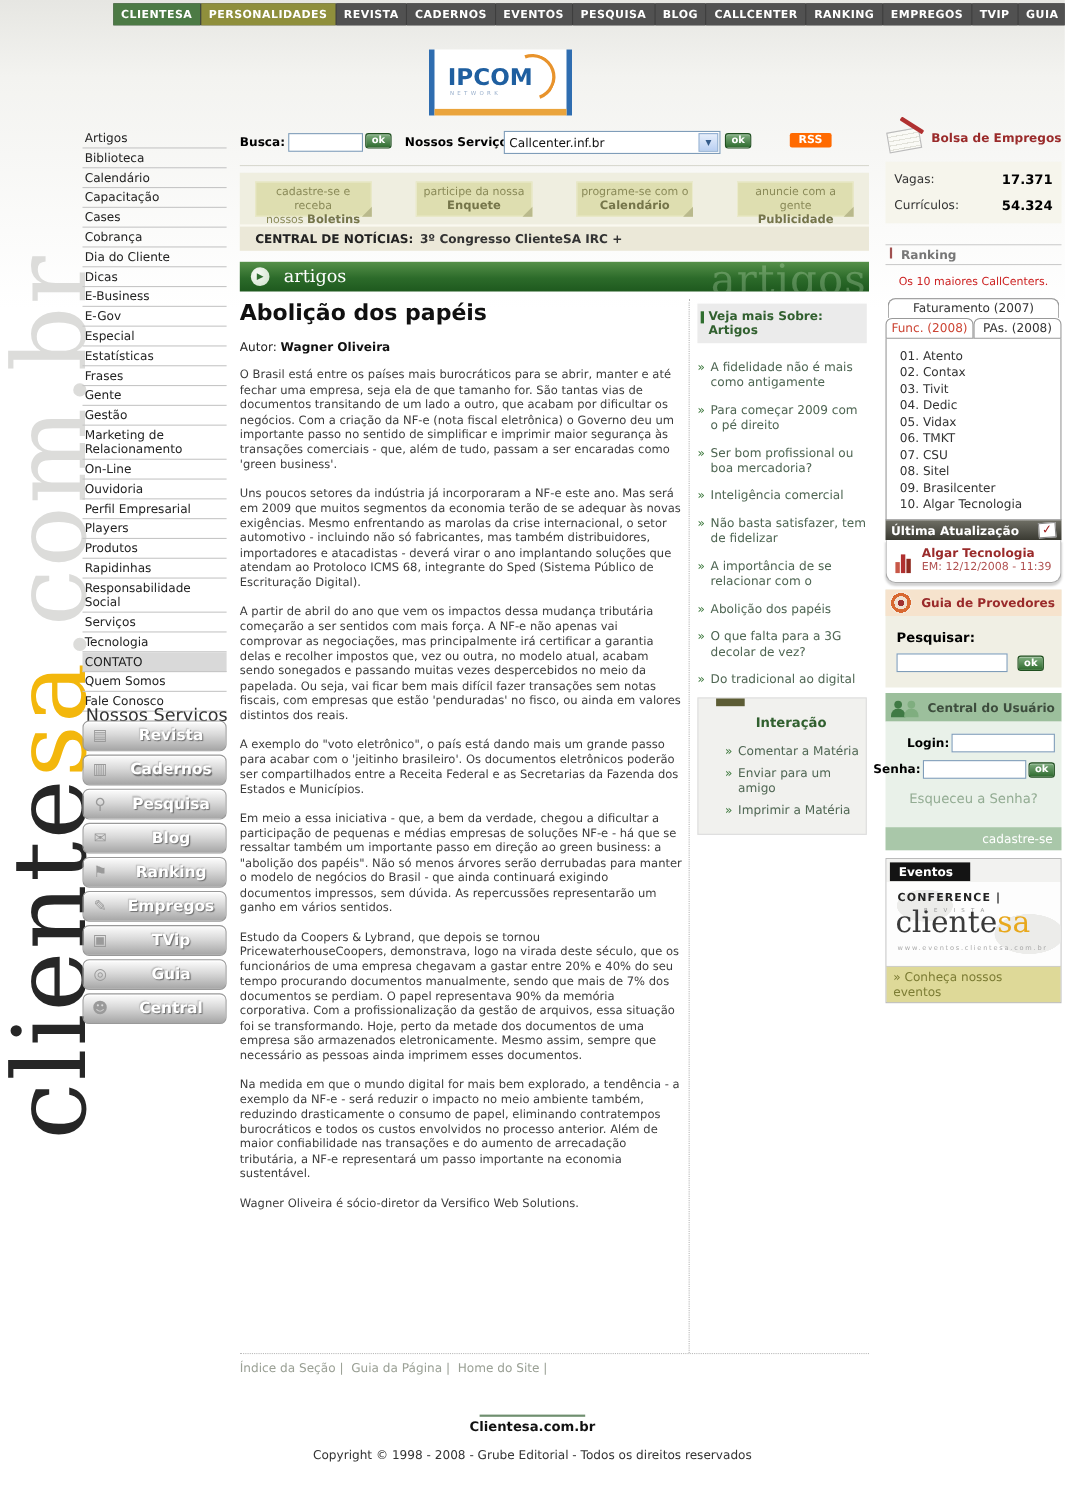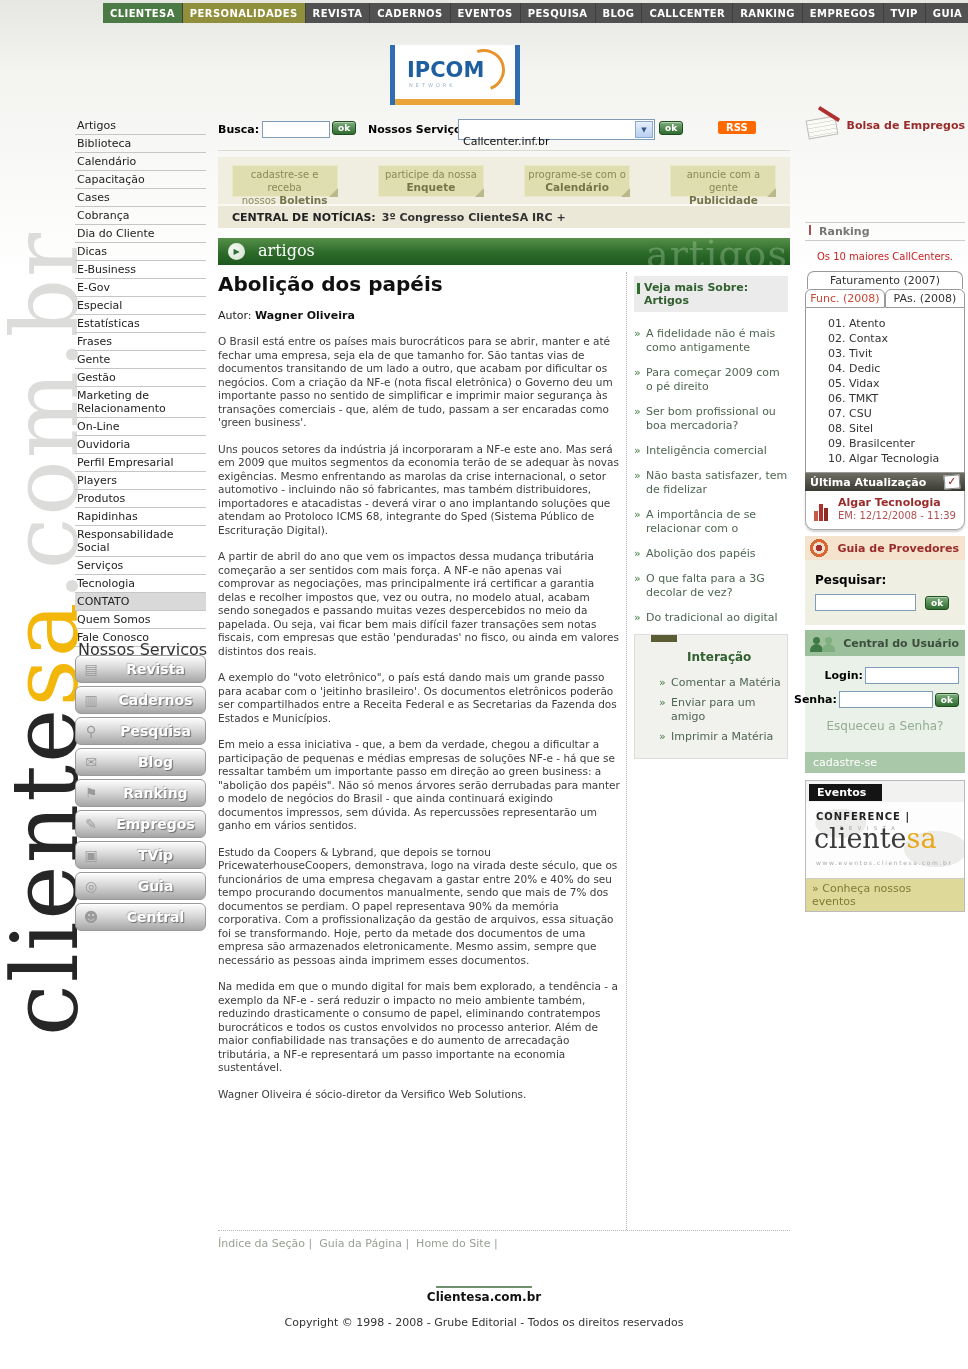--- a/index.html
+++ b/index.html
@@ -47,21 +47,21 @@
   .searchrow{position:absolute;left:218px;top:119px;width:572px;height:24px;font-size:11px;z-index:2;}
   .busca-label{position:absolute;left:0;top:4px;font-weight:bold;color:#000;}
   .tin{border:1px solid #7f9db9;height:15px;font-size:11px;padding:0 2px;background:#fff;}
   .busca-in{position:absolute;left:44px;top:2px;width:62px;}
   .okbtn{display:inline-block;background:linear-gradient(180deg,#7fae7f,#2f6b2f);border:1px solid #1f4f1f;
          border-radius:3px;color:#fff;font-size:9px;font-weight:bold;padding:1px 5px;cursor:pointer;
          box-shadow:inset 0 1px 0 rgba(255,255,255,.4);}
   .ok1{position:absolute;left:114px;top:2px;}
   .serv-label{position:absolute;left:150px;top:4px;font-weight:bold;color:#000;}
   .dd{position:absolute;left:240px;top:0;width:195px;height:19px;border:1px solid #7f9db9;background:#fff;cursor:pointer;}
-  .dd-text{position:absolute;left:4px;top:15px;font-size:11px;color:#111;}
+  .dd-text{position:absolute;left:4px;top:4px;font-size:11px;color:#111;}
   .dd-btn{position:absolute;right:1px;top:1px;bottom:1px;width:16px;
           background:linear-gradient(180deg,#e6eefb,#b9cff2);border:1px solid 8aaad0;border:1px solid #8aaad0;
           display:flex;align-items:center;justify-content:center;font-size:7px;color:#335a8a;}
   .ok2{position:absolute;left:441px;top:2px;}
   .rss{position:absolute;left:500px;top:2px;background:#ff6a00;color:#fff;font-weight:bold;font-size:10px;
        padding:1px 8px;border-radius:2px;cursor:pointer;}
 
   .hr1{position:absolute;left:218px;top:150px;width:572px;height:1px;background:#d9d9d0;}
 
   
@@ -137,21 +137,21 @@
              font-size:11px;font-weight:bold;color:#777;}
   .rank-head .bar{display:inline-block;width:2px;height:10px;background:#a05050;margin-right:8px;}
   .rank-sub{margin-top:10px;text-align:center;font-size:10px;color:#cc2222;}
   .rank-tabtop{margin:9px 2px 0 2px;border:1px solid #999;border-bottom:none;border-radius:7px 7px 0 0;
                background:#fff;text-align:center;font-size:11px;color:#333;padding:2px 0;cursor:pointer;}
   .rank-tabs{display:flex;}
   .rank-tab{flex:1;border:1px solid #999;border-radius:6px 6px 0 0;background:#fff;text-align:center;
             font-size:11px;color:#333;padding:2px 0;cursor:pointer;}
   .rank-tab.active{color:#cc4433;}
   .rank-list{border:1px solid #999;border-top:none;background:#fff;padding:8px 0 6px 12px;}
-  .rank-item{font-size:11px;color:#333;line-height:15px;cursor:pointer;margin-left:10px;}
+  .rank-item{font-size:11px;color:#333;line-height:15px;cursor:pointer;}
   .rank-update{background:linear-gradient(180deg,#6e6e64,#3a3a32);color:#fff;font-size:11px;
                font-weight:bold;padding:2px 5px;display:flex;justify-content:space-between;align-items:center;}
   .check{width:14px;height:12px;background:#fff;border:1px solid #888;color:#a02020;font-size:11px;
          line-height:11px;text-align:center;transform:rotate(-4deg);}
   .rank-foot{background:#fff;border:1px solid #aaa;border-top:none;border-radius:0 0 9px 9px;
              padding:5px 4px 8px 32px;position:relative;box-shadow:0 2px 2px rgba(0,0,0,.18);}
   .bars{position:absolute;left:8px;bottom:8px;display:flex;align-items:flex-end;}
   .bars i{display:block;width:4px;margin-right:1px;background:#b03030;}
   .bars i:nth-child(1){height:10px;background:#c85848;}
   .bars i:nth-child(2){height:17px;}
@@ -176,21 +176,21 @@
   .person{position:absolute;bottom:3px;width:13px;height:8px;border-radius:7px 7px 0 0;}
   .person::before{content:"";position:absolute;left:3px;top:-7px;width:7px;height:7px;border-radius:50%;background:inherit;}
   .person.a{left:5px;background:#3f7a44;}
   .person.b{left:17px;background:#7fae7f;}
   .uc-title{flex:1;text-align:right;padding-right:6px;font-size:11px;font-weight:bold;color:#3d4d3d;}
   .uc-body{background:#e9f1e9;padding:11px 6px 6px 6px;}
   .uc-row{display:flex;align-items:center;justify-content:flex-end;gap:2px;margin-bottom:7px;}
   .uc-row label{font-size:11px;font-weight:bold;color:#000;}
   .uc-in{width:88px;}
   .uc-forgot{text-align:center;font-size:12px;color:#93ac93;margin:11px 0 13px;cursor:pointer;}
-  .uc-reg{background:#a9c7a9;padding:4px 8px;font-size:11px;color:#fff;cursor:pointer;}
+  .uc-reg{background:#a9c7a9;text-align:right;padding:4px 8px;font-size:11px;color:#fff;cursor:pointer;}
 
   
   .events{position:absolute;left:805px;top:780px;width:158px;border:1px solid #bbb;background:#fff;z-index:2;}
   .ev-top{background:#f2f2f0;height:21px;}
   .ev-head{display:inline-block;background:#141414;color:#fff;font-size:11px;font-weight:bold;
            padding:2px 16px 2px 8px;margin:3px 0 0 3px;}
   .ev-body{position:relative;height:76px;overflow:hidden;
     background:radial-gradient(ellipse 42px 24px at 22% 28%,#ececea 60%,transparent 61%),
                radial-gradient(ellipse 52px 30px at 82% 62%,#ececea 60%,transparent 61%),#fdfdfd;}
   .ev-conf{position:absolute;left:10px;top:9px;font-size:10px;font-weight:bold;letter-spacing:1px;color:#222;}
@@ -415,20 +415,31 @@
   </div>
 
   <div class="jobs">
     <div class="jobs-head">
       <span class="jobs-icon">
           <span class="card"></span>
           <span class="pen"></span>
         </span>
       <span class="jobs-title">Bolsa de Empregos</span>
     </div>
+    <div class="jobs-body">
+
+    <div class="jrow">
+          <span class="jlabel">Vagas:</span>
+          <span class="jvalue">17.371</span>
+        </div>
+        <div class="jrow">
+          <span class="jlabel">Currículos:</span>
+          <span class="jvalue">54.324</span>
+        </div>
+      </div>
   </div>
 
   <div class="rankbox">
     <div class="rank-head"><span class="bar"></span><span>Ranking</span></div>
     <div class="rank-sub">Os 10 maiores CallCenters.</div>
     <div class="rank-tabtop">Faturamento (2007)</div>
     <div class="rank-tabs">
       <div class="rank-tab active">Func. (2008)</div>
       <div class="rank-tab">PAs. (2008)</div>
     </div>

